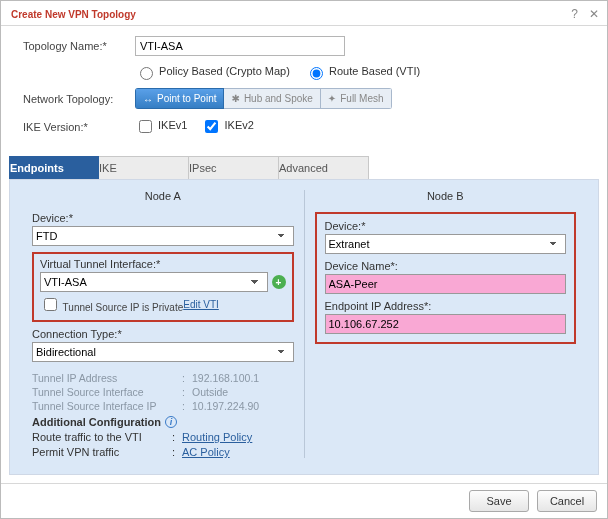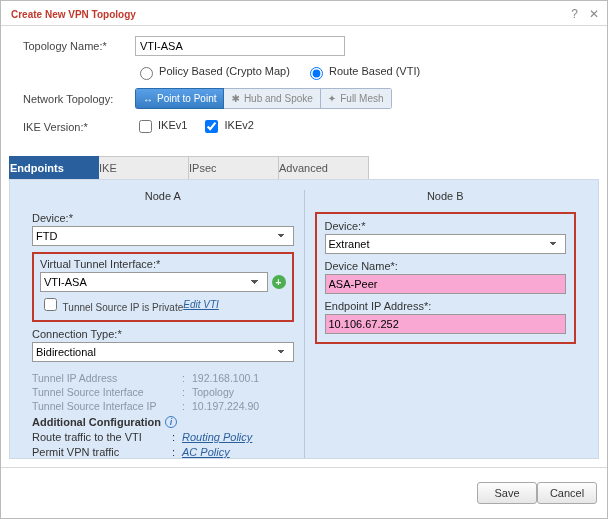--- a/index.html
+++ b/index.html
@@ -60,35 +60,35 @@
   .boxA { border:2px solid #c0392b; padding:4px 6px 6px 6px; margin-top:6px; }
   .boxB { border:2px solid #c0392b; padding:6px 8px 8px 8px; }
   .vtiRow { display:flex; align-items:center; gap:4px; }
   .plus {
     width:14px; height:14px; border-radius:50%; background:#4caf50; color:#fff;
     display:inline-flex; align-items:center; justify-content:center; font-size:10px; font-weight:bold;
     cursor:pointer;
   }
   .subrow { display:flex; align-items:center; margin-top:3px; font-size:10px; }
   .subrow label { color:#444; }
-  .link { color:#2a5f9e; text-decoration:underline; font-style:italic; cursor:pointer; }
+  .link { color:#2a5f9e; text-decoration:underline; cursor:pointer; }
   .kv { display:flex; font-size:10.5px; color:#8a97a5; margin-top:2px; }
   .kv .k { width:150px; }
   .kv .c { width:10px; }
   .addl { margin-top:4px; }
   .addl .hdr { font-weight:bold; color:#333; display:flex; align-items:center; gap:4px; }
   .info {
     width:12px; height:12px; border-radius:50%; border:1px solid #3a7bc8; color:#3a7bc8;
     display:inline-flex; align-items:center; justify-content:center; font-size:9px; font-style:italic;
   }
   .kv2 { display:flex; font-size:11px; margin-top:3px; }
   .kv2 .k { width:140px; color:#333; }
   .kv2 .c { width:10px; color:#333; }
   .footer {
-    border-top:1px solid #d8d8d8; padding:14px 10px; display:flex; justify-content:flex-end; gap:0;
+    border-top:1px solid #d8d8d8; padding:6px 10px; display:flex; justify-content:flex-end; gap:8px;
   }
   .btn {
     min-width:60px; height:22px; font-size:11px; border:1px solid #a9a9a9;
     background:linear-gradient(#fdfdfd,#e6e6e6); border-radius:3px; cursor:pointer; color:#333;
   }
 </style>
 </head>
 <body>
 
 <div class="dialog">
@@ -190,21 +190,21 @@
 
         <div style="height:8px"></div>
         <div class="kv">
           <div class="k">Tunnel IP Address</div>
             <div class="c">:</div>
           <div>192.168.100.1</div>
         </div>
         <div class="kv">
           <div class="k">Tunnel Source Interface</div>
             <div class="c">:</div>
-          <div>Topology</div>
+          <div>Outside</div>
         </div>
         <div class="kv">
           <div class="k">Tunnel Source Interface IP</div>
             <div class="c">:</div>
           <div>10.197.224.90</div>
         </div>
 
         <div class="addl">
           <div class="hdr">
             <span>Additional Configuration</span>

